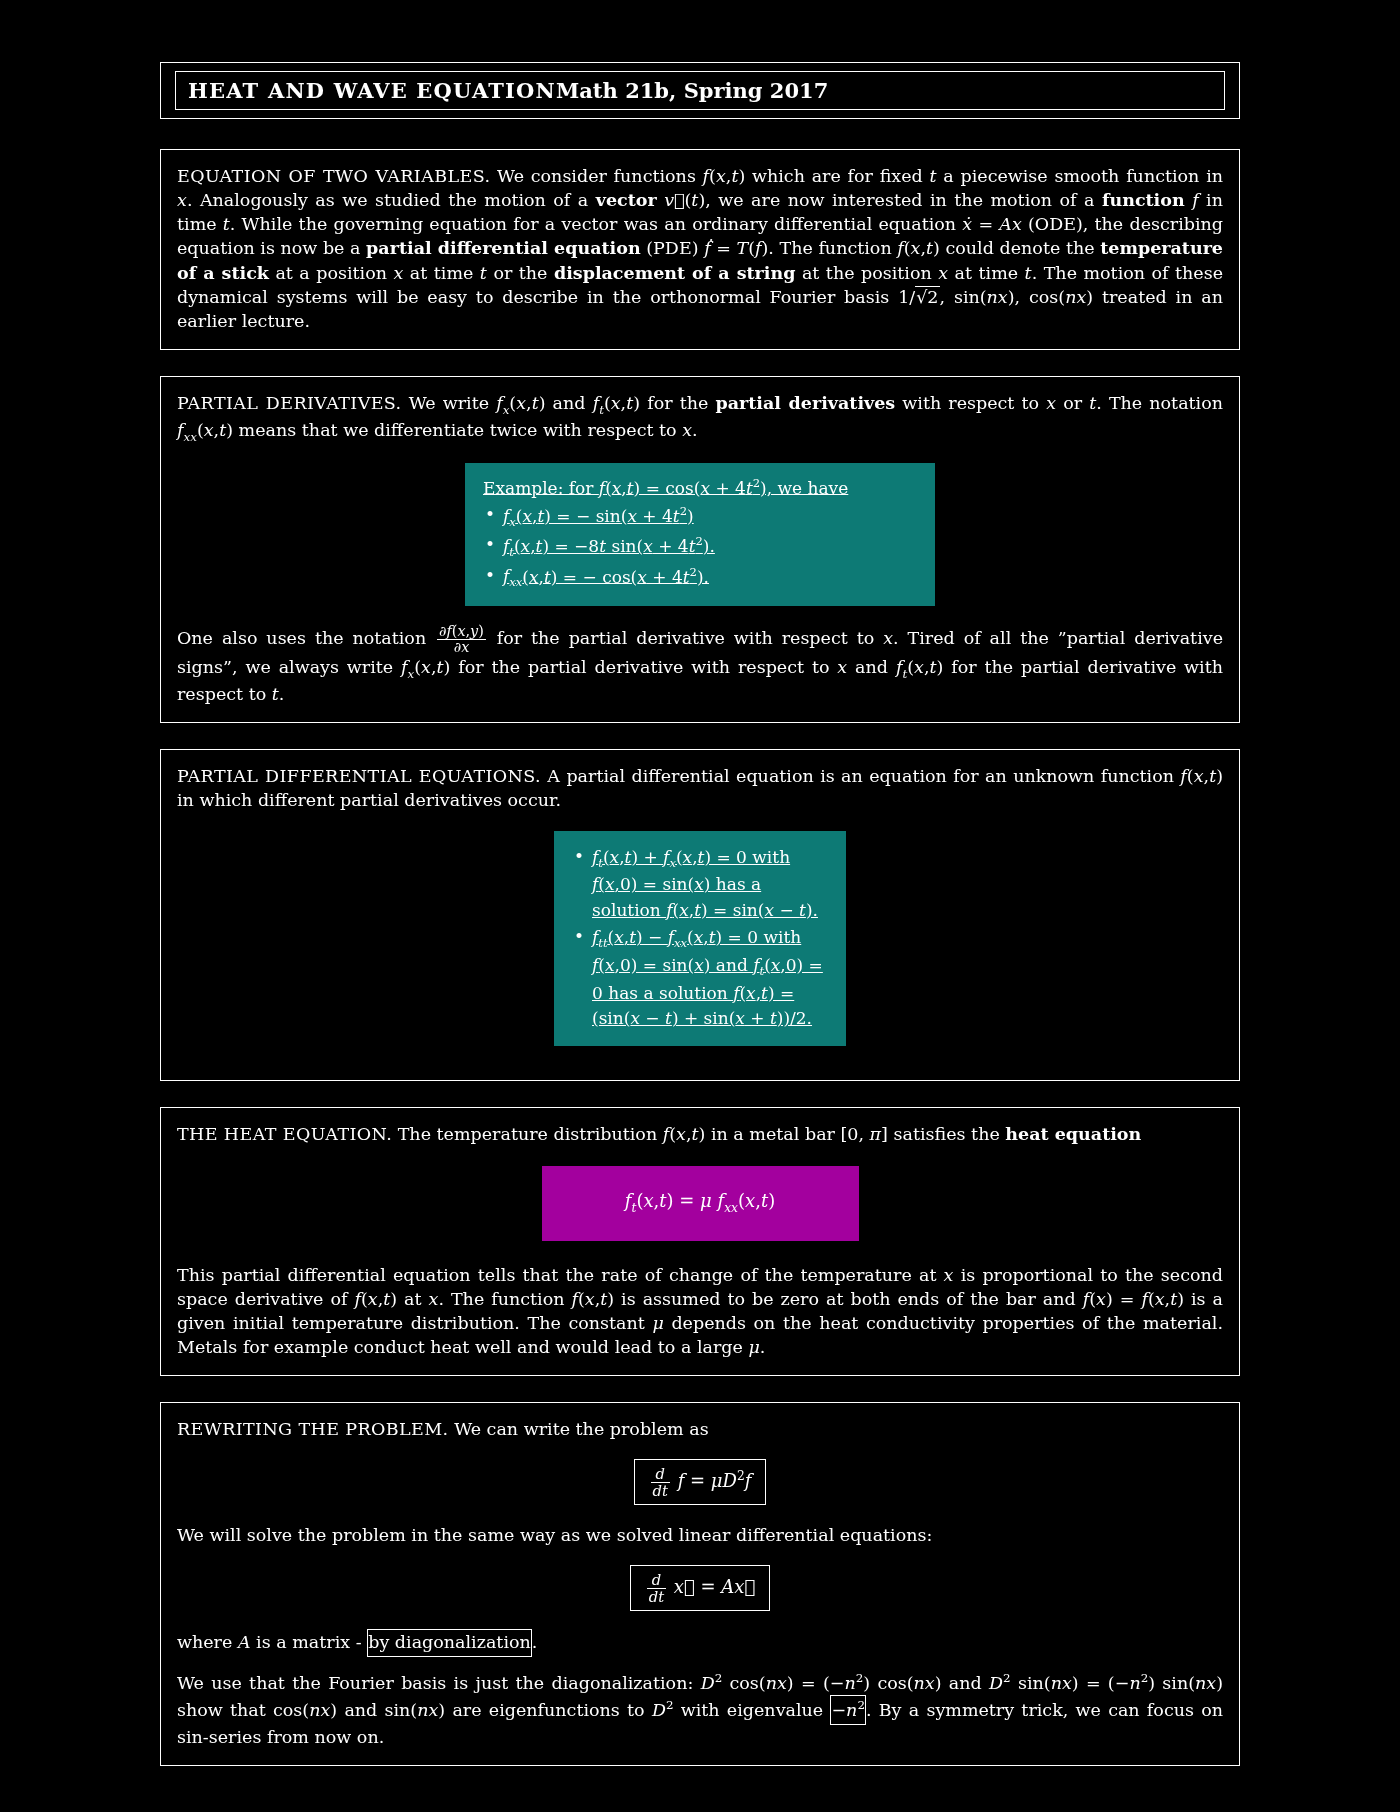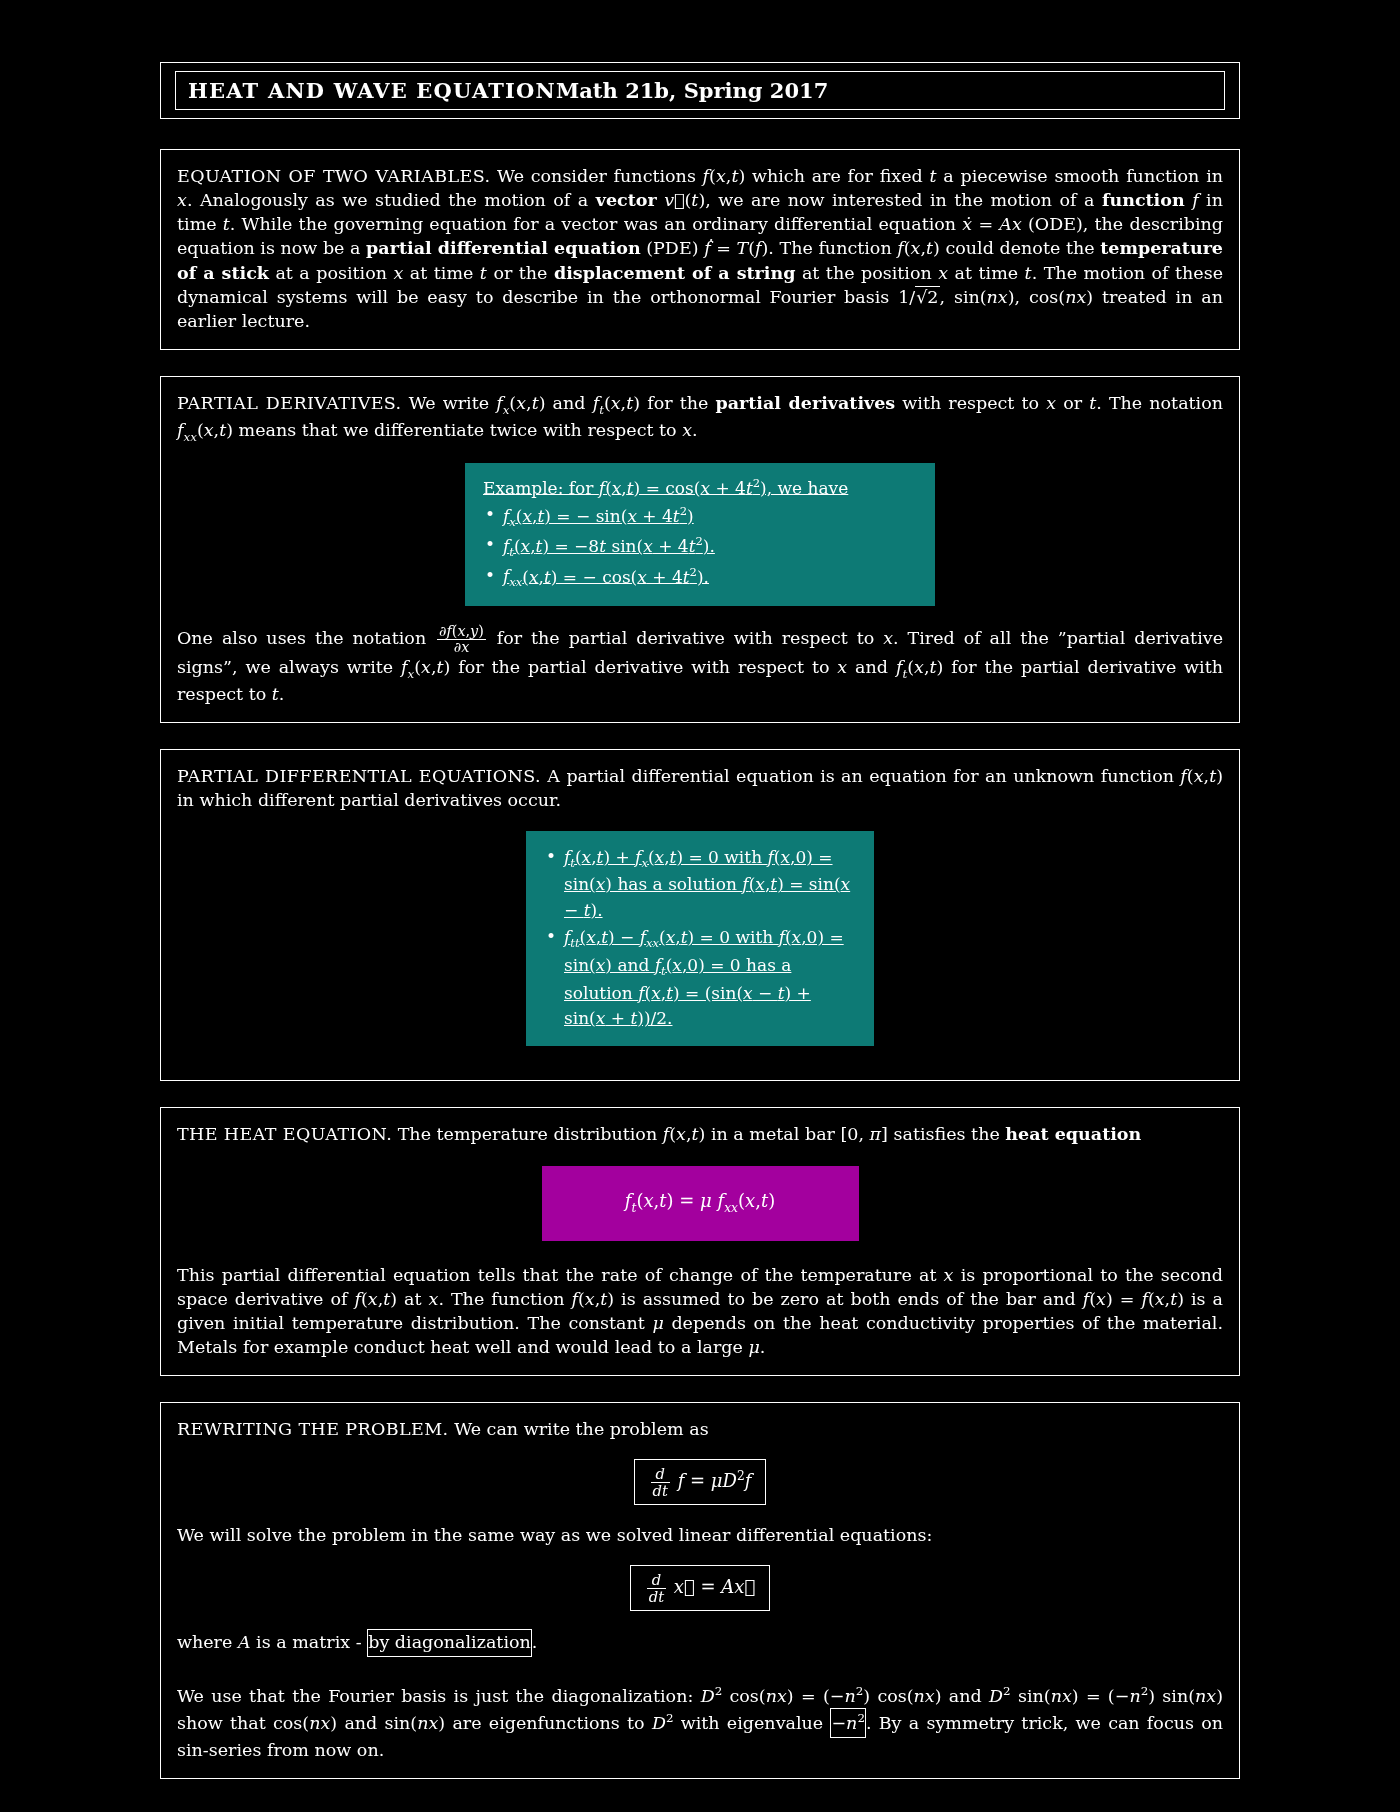--- a/index.html
+++ b/index.html
@@ -51,21 +51,21 @@
   .header-course {
     font-size: 21px;
     font-weight: bold;
   }
   p {
     margin: 0 0 0 0;
     font-size: 17.5px;
     line-height: 1.38;
     text-align: justify;
   }
-  p + p { margin-top: 26px; }
+  p + p { margin-top: 13px; }
   .sec-title {
     letter-spacing: 0.4px;
   }
   .bold { font-weight: bold; }
   .math { font-style: italic; font-family: "DejaVu Serif", serif; }
   sub { font-size: 0.68em; font-style: italic; }
   sup { font-size: 0.68em; }
   .teal-box {
     background: #0d7a75;
     color: #ffffff;
@@ -74,21 +74,21 @@
     font-size: 17px;
     line-height: 1.5;
     text-decoration: underline;
   }
   .teal-wrap {
     display: flex;
     justify-content: center;
     margin: 18px 0 18px 0;
   }
   .teal-wrap.w1 .teal-box { width: 470px; }
-  .teal-wrap.w2 .teal-box { width: 348px; }
+  .teal-wrap.w2 .teal-box { width: 292px; }
   .bullets { list-style: none; margin: 0; padding: 0; }
   .bullets li {
     position: relative;
     padding-left: 20px;
     margin-top: 2px;
   }
   .bullets li:before {
     content: "\2022";
     position: absolute;
     left: 2px;

